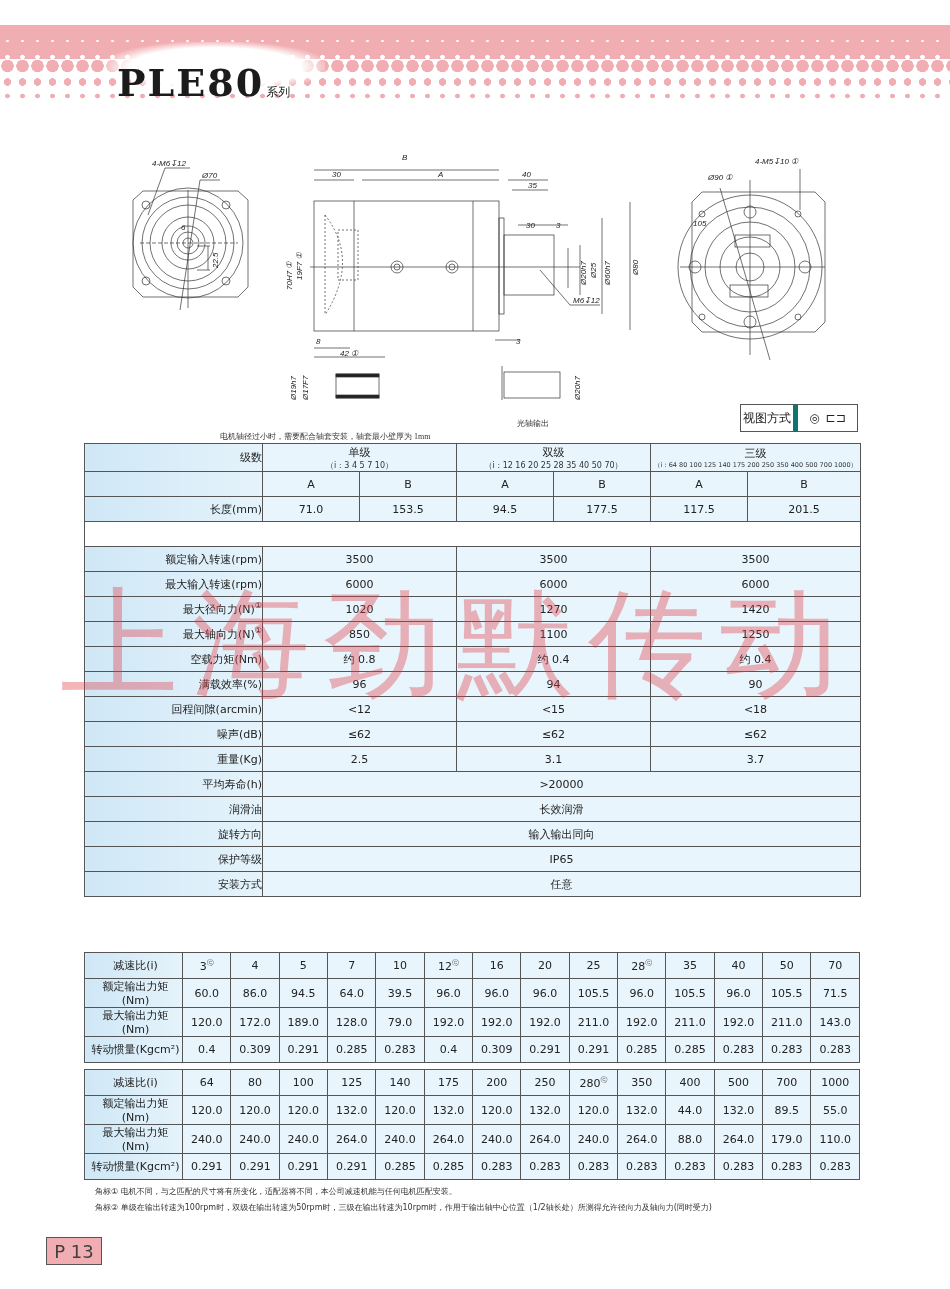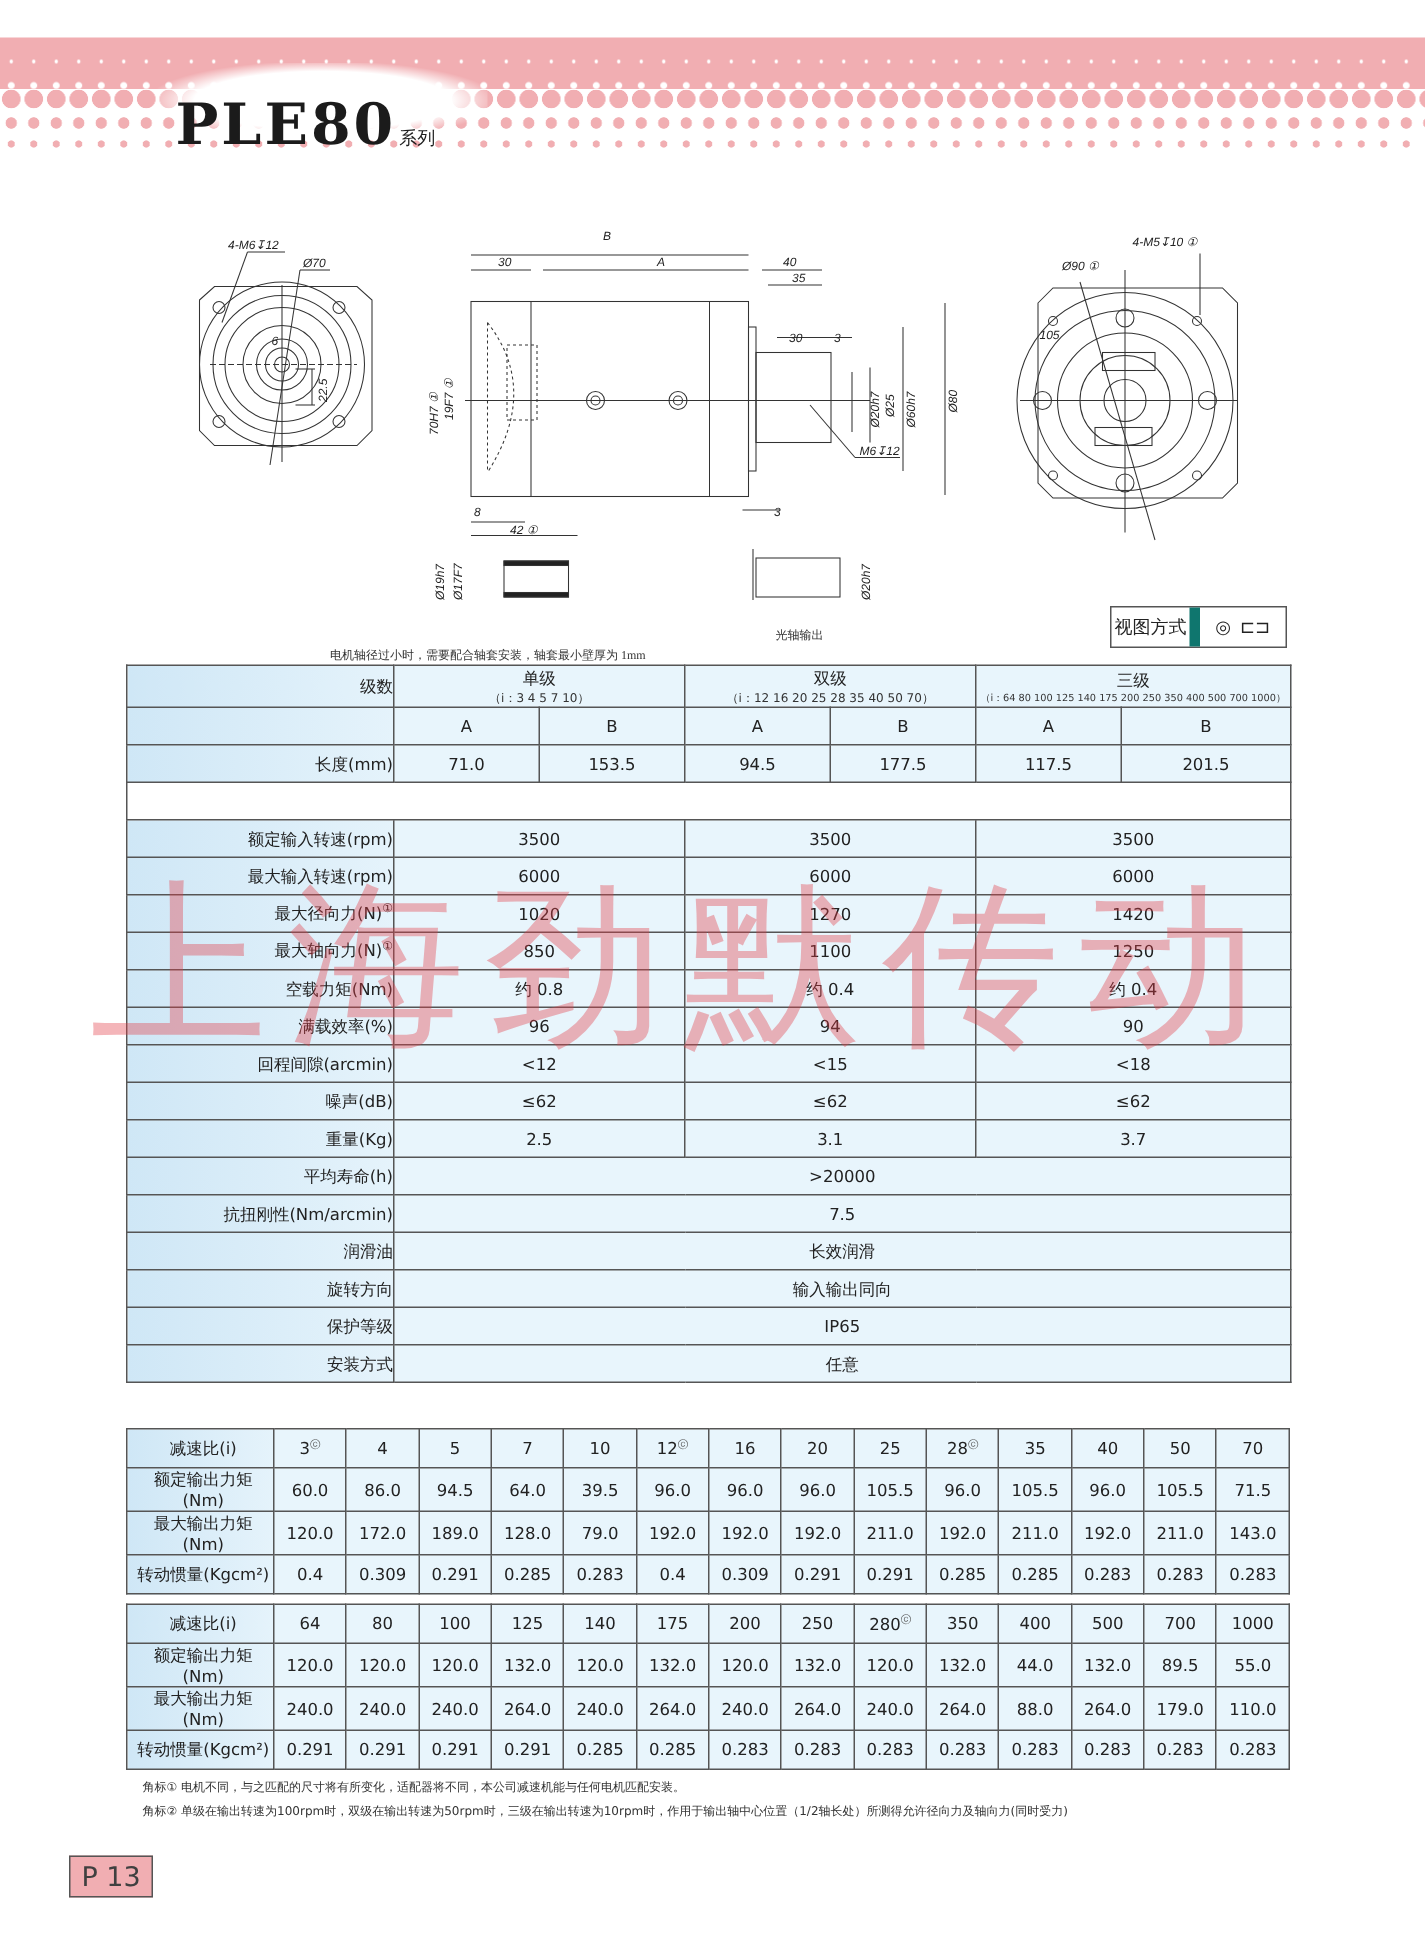--- a/index.html
+++ b/index.html
@@ -14,21 +14,21 @@
     background:radial-gradient(circle,#fff 1px,transparent 1.4px) 0 0/15px 4px repeat-x;}
   .banner .dots2{position:absolute;left:0;top:28px;width:100%;height:8px;
     background:radial-gradient(circle,#fff 2px,transparent 2.6px) 0 0/15px 8px repeat-x;}
   .title-glow{position:absolute;left:105px;top:42px;width:220px;height:50px;background:radial-gradient(ellipse at center,#fff 55%,rgba(255,255,255,0) 75%);}
   .title{position:absolute;left:117px;top:47px;font-family:"DejaVu Serif",serif;font-weight:bold;font-size:38px;letter-spacing:2px;color:#1b1b1b;line-height:40px;margin-top:16px;}
   .title small{font-family:"DejaVu Sans",sans-serif;font-size:12px;font-weight:normal;letter-spacing:0;margin-left:2px;}
 
   .drawing{position:absolute;left:110px;top:150px;}
   .caption{position:absolute;font-size:8px;color:#333;}
   .viewbox{position:absolute;left:740px;top:404px;width:116px;height:26px;border:1px solid #555;display:flex;font-size:12px;}
-  .viewbox .l{width:52px;border-right:7px solid #0f766e;display:flex;align-items:center;justify-content:center;}
+  .viewbox .l{width:52px;border-right:5px solid #0f766e;display:flex;align-items:center;justify-content:center;}
   .viewbox .r{flex:1;display:flex;align-items:center;justify-content:center;gap:6px;}
 
   table{border-collapse:collapse;position:absolute;table-layout:fixed;}
   td{border:1px solid #555;height:24px;font-size:11px;text-align:center;padding:0;background:#e8f5fc;}
   td.h{background:linear-gradient(90deg,#cfe7f6,#e5f3fb);text-align:right;padding-left:30px;}
   td.blank{background:#fff;height:24px;}
   .spec{left:84px;top:443px;width:776px;}
   .sup{font-size:8px;vertical-align:super;}
   .sub-ratio{display:block;font-size:8px;color:#333;}
   .ratio{left:84px;top:952px;width:776px;}
@@ -268,24 +268,20 @@
         <td class="h">重量(Kg)</td>
         <td colspan="2">2.5</td>
         <td colspan="2">3.1</td>
         <td colspan="2">3.7</td>
       </tr>
   <tr>
         <td class="h">平均寿命(h)</td>
         <td colspan="6">&gt;20000</td>
       </tr>
   <tr>
-        <td class="h">抗扭刚性(Nm/arcmin)</td>
-        <td colspan="6">7.5</td>
-      </tr>
-  <tr>
         <td class="h">润滑油</td>
         <td colspan="6">长效润滑</td>
       </tr>
   <tr>
         <td class="h">旋转方向</td>
         <td colspan="6">输入输出同向</td>
       </tr>
   <tr>
         <td class="h">保护等级</td>
         <td colspan="6">IP65</td>

